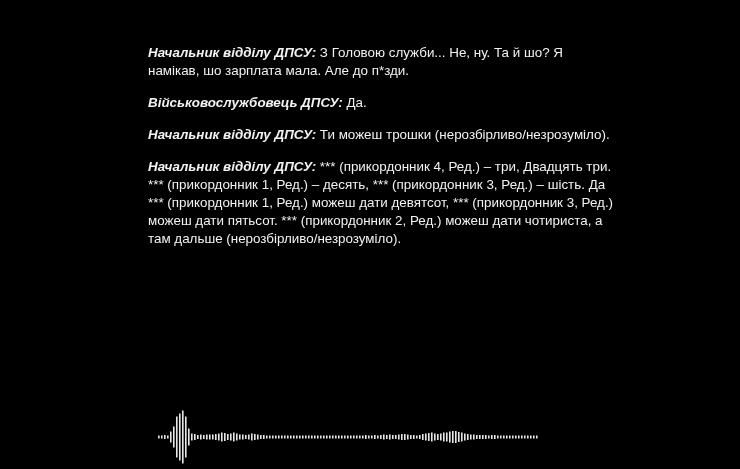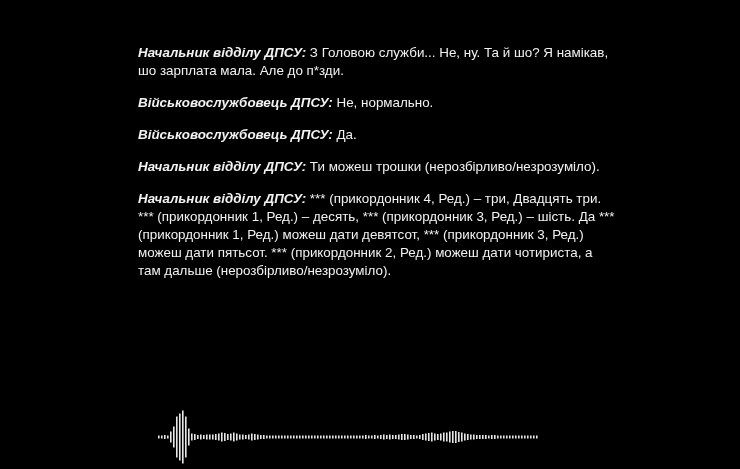--- a/index.html
+++ b/index.html
@@ -17,21 +17,21 @@
     }
     .transcript {
       position: absolute;
       left: 138px;
       top: 44px;
       width: 480px;
       font-size: 13.4px;
       line-height: 18px;
     }
     .entry {
-      margin: 0 0 14px 0;
+      margin: 0 0 14px 10px;
     }
     .speaker {
       font-weight: bold;
       font-style: italic;
     }
     .waveform {
       position: absolute;
       left: 158px;
       top: 390px;
       width: 390px;
@@ -40,23 +40,20 @@
     .waveform svg {
       display: block;
     }
   </style>
 </head>
 <body>
 
 <div class="transcript">
   <p class="entry">
     <span class="speaker">Начальник відділу ДПСУ:</span><span> З Головою служби... Не, ну. Та й шо? Я намікав, шо зарплата мала. Але до п*зди.</span>
-  </p>
-  <p class="entry">
-    <span class="speaker">Військовослужбовець ДПСУ:</span><span> Не, нормально.</span>
   </p>
   <p class="entry">
     <span class="speaker">Військовослужбовець ДПСУ:</span><span> Да.</span>
   </p>
   <p class="entry">
     <span class="speaker">Начальник відділу ДПСУ:</span><span> Ти можеш трошки (нерозбірливо/незрозуміло).</span>
   </p>
   <p class="entry">
     <span class="speaker">Начальник відділу ДПСУ:</span><span> *** (прикордонник 4, Ред.) – три, Двадцять три. *** (прикордонник 1, Ред.) – десять, *** (прикордонник 3, Ред.) – шість. Да *** (прикордонник 1, Ред.) можеш дати девятсот, *** (прикордонник 3, Ред.) можеш дати пятьсот. *** (прикордонник 2, Ред.) можеш дати чотириста, а там дальше (нерозбірливо/незрозуміло).</span>
   </p>

